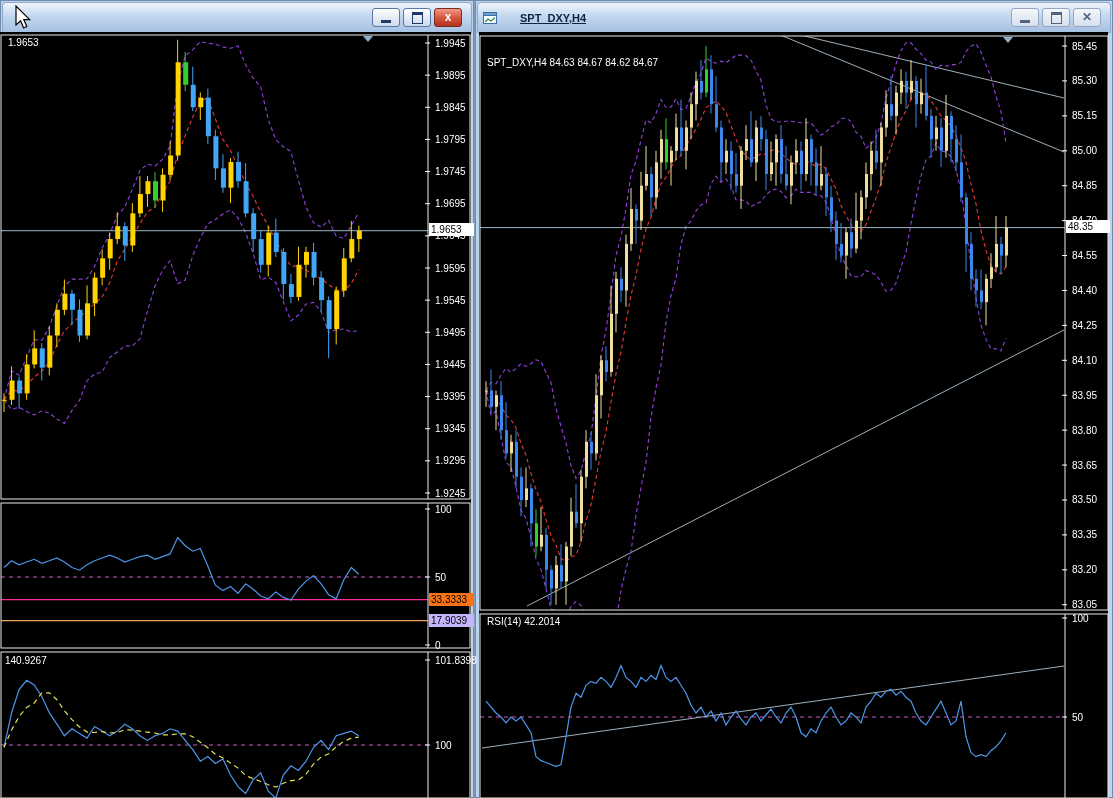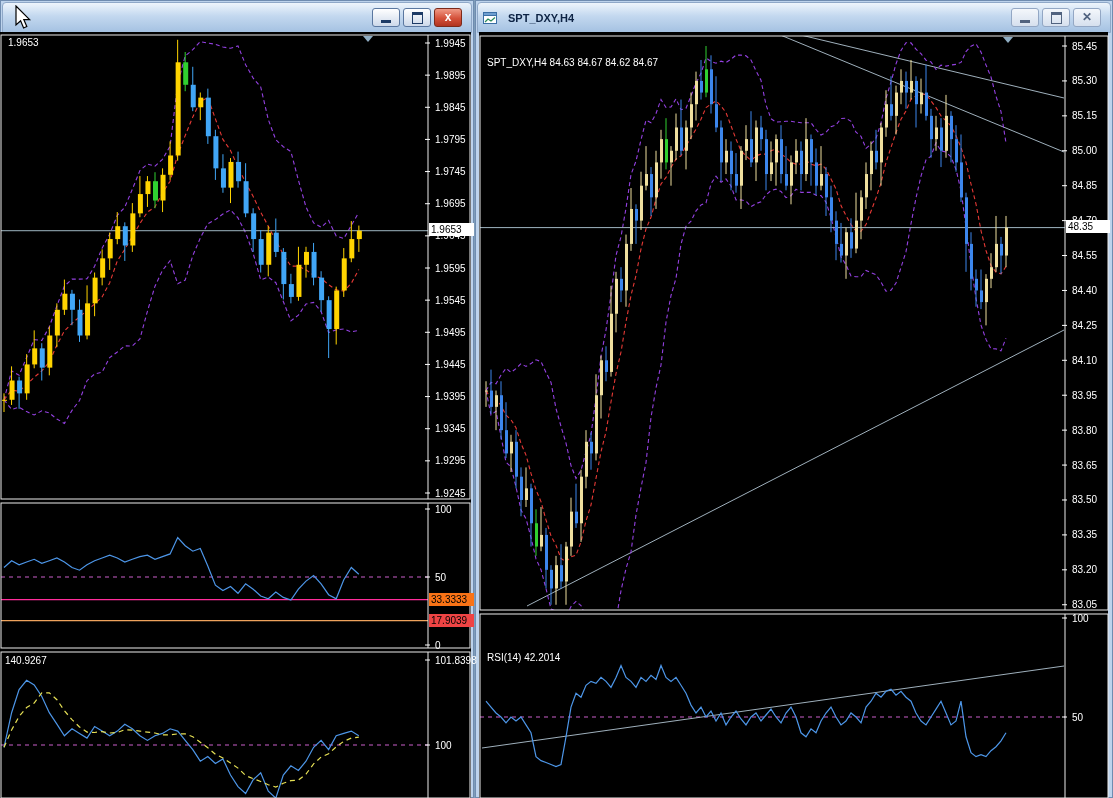--- a/index.html
+++ b/index.html
@@ -10,21 +10,21 @@
   }
   .win{position:absolute;background:#bdd3ec;box-shadow:0 0 0 1px #6f8cb0 inset;}
   .win-left{left:0;top:0;width:474px;height:798px;}
   .win-right{left:475px;top:0;width:638px;height:798px;}
   .titlebar{
     position:absolute;left:2px;right:2px;top:2px;height:29px;
     background:linear-gradient(#eef5fc,#c3d8ef 45%,#a5c2e2);
     border:1px solid #8fa8c8;border-radius:4px 4px 0 0;
     display:flex;align-items:center;
   }
-  .title{font-size:11px;font-weight:bold;color:#0d2344;padding-left:10px;}
+  .title{font-size:11px;font-weight:bold;color:#0d2344;padding-left:22px;text-decoration:underline;}
   .btns{position:absolute;right:9px;top:5px;display:flex;gap:3px;}
   .wbtn{
     width:26px;height:17px;border:1px solid #5a77a0;border-radius:3px;
     background:linear-gradient(#ffffff,#cdd9ea);
     display:flex;align-items:center;justify-content:center;position:relative;
   }
   .wbtn.red{background:linear-gradient(#f09a86,#d4513a 55%,#b13420);border-color:#7c2a1a;}
   .wbtn.flat{background:linear-gradient(#f4f7fb,#d6e0ee);border-color:#93a7c4;}
   .g-min{width:10px;height:3px;background:#1d3b66;margin-top:8px;}
   .flat .g-min{background:#51637f;}
@@ -35,21 +35,21 @@
   .client{position:absolute;background:#000;}
   .client-left{left:0;top:32px;width:471px;height:766px;}
   .client-right{left:4px;top:32px;width:629px;height:766px;}
   #chart-layer{position:absolute;left:0;top:0;z-index:10;pointer-events:none;}
   .lbl{position:absolute;z-index:20;font-size:10px;color:#fff;white-space:nowrap;}
   .tag{
     position:absolute;z-index:20;font-size:10px;height:13px;line-height:13px;
     padding:0 2px;color:#000;background:#fff;white-space:nowrap;
   }
   .tag.pink{background:#f97316;}
-  .tag.orange{background:#ef4444;}
+  .tag.orange{background:#c4b5fd;}
   .cursor{position:absolute;left:14px;top:5px;z-index:30;}
   .app-icon{display:inline-block;margin-left:5px;width:15px;height:13px;position:relative;}
 </style>
 </head>
 <body>
 
 <div class="win win-left">
   <div class="titlebar">
     <span class="title"></span>
     <div class="btns">
@@ -539,18 +539,18 @@
     <text x="1072" y="720.5" fill="#fff" font-size="10px" font-family="&quot;Liberation Sans&quot;, sans-serif">50</text>
   </svg>
 
 <div class="lbl" style="left:8px;top:37px">1.9653</div>
 <div class="lbl" style="left:5px;top:655px">140.9267</div>
 <div class="tag" style="left:429px;top:223px;width:41px">1.9653</div>
 <div class="tag pink" style="left:429px;top:593px;width:41px">33.3333</div>
 <div class="tag orange" style="left:429px;top:614px;width:41px">17.9039</div>
 
 <div class="lbl" style="left:487px;top:57px">SPT_DXY,H4  84.63 84.67 84.62 84.67</div>
-<div class="lbl" style="left:487px;top:652px">RSI(14) 42.2014</div>
+<div class="lbl" style="left:487px;top:616px">RSI(14) 42.2014</div>
 <div class="tag" style="left:1066px;top:220px;width:40px">48.35</div>
 
 <svg class="cursor" width="20" height="26" viewBox="0 0 20 26">
   <path d="M2,1 L2,20 L6.6,15.8 L9.6,23 L12.8,21.5 L9.8,14.6 L15.6,14.6 Z" fill="#ffffff" stroke="#000000" stroke-width="1.2"></path>
 </svg>
 
 </body></html>

